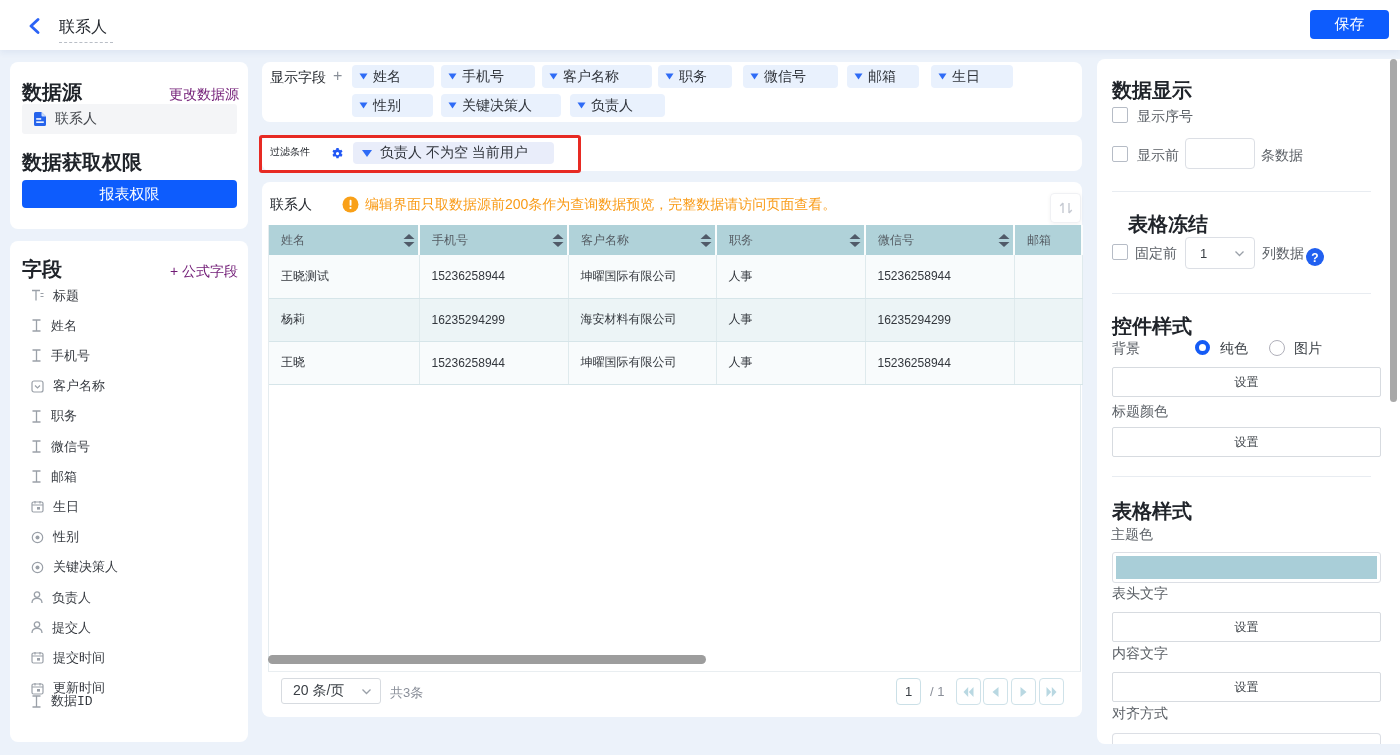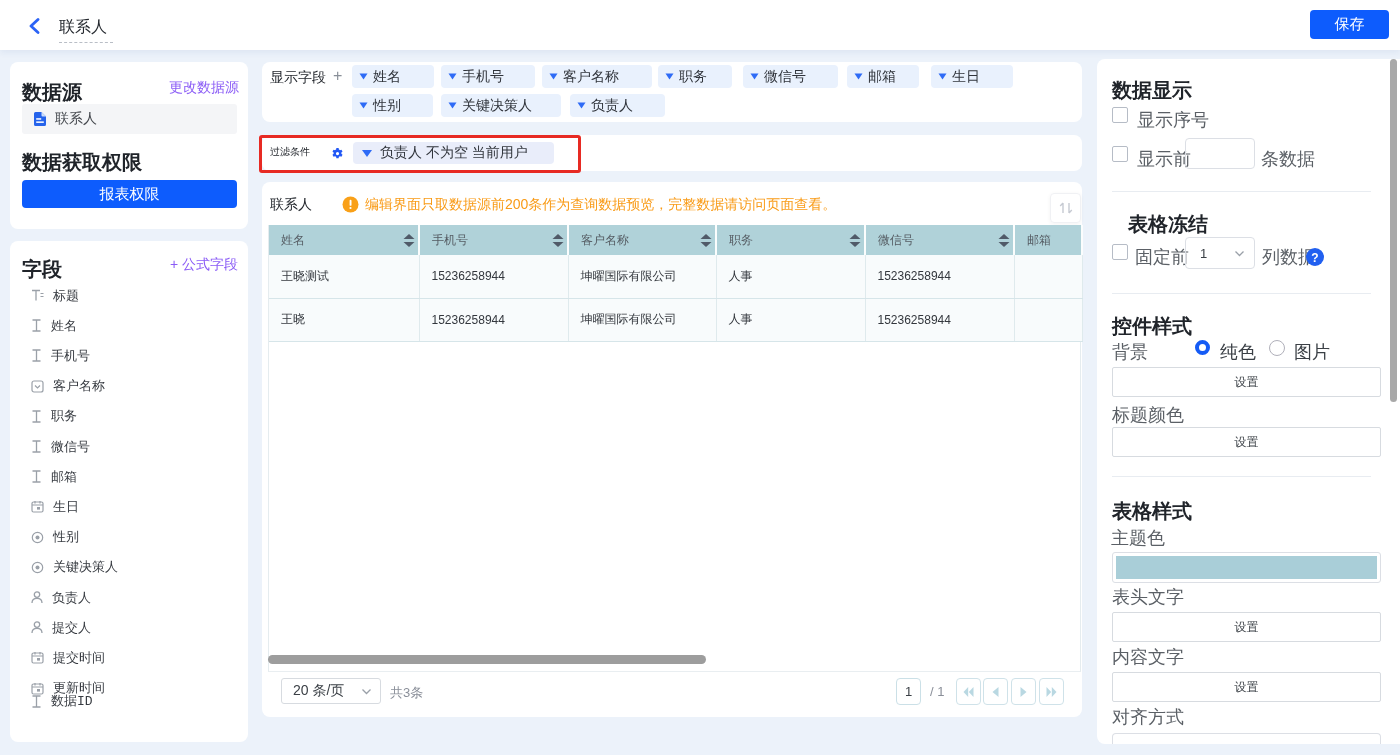--- a/index.html
+++ b/index.html
@@ -13,40 +13,40 @@
 #pgtitle { position:absolute; left:59px; top:17px; font-size:16px; color:#262a30;
   border-bottom:1px dashed #b9bec6; padding:0 6px 4px 0; }
 #savebtn { position:absolute; left:1310px; top:10px; width:79px; height:29px;
   background:#0d5cfd; color:#fff; font-size:15px; border-radius:4px;
   display:flex; align-items:center; justify-content:center; }
 .card { position:absolute; background:#fff; border-radius:8px; }
 
 #card-ds { left:10px; top:62px; width:238px; height:167px; }
 #card-fields { left:10px; top:241px; width:238px; height:501px; }
 .secttl { font-weight:bold; font-size:20px; color:#20242a; }
-.bluelink { color:#8b5cf6; font-size:13px; }
+.bluelink { color:#701a75; font-size:13px;margin-top:7px; }
 #dsrow { position:absolute; left:12px; top:42px; width:215px; height:30px;
   background:#f4f5f7; border-radius:3px; display:flex; align-items:center; }
 #rptbtn { position:absolute; left:12px; top:118px; width:215px; height:28px;
   background:#0d5cfd; color:#fff; font-size:15px; border-radius:4px;
   display:flex; align-items:center; justify-content:center; }
 .fldrow { position:absolute; left:21px; height:30px; display:flex; align-items:center; color:#363a40; }
 .fldrow svg { margin-right:9px; }
 
 #card-show { left:262px; top:62px; width:820px; height:60px; }
 #card-filter { left:262px; top:135px; width:820px; height:36px; }
 #card-table { left:262px; top:182px; width:820px; height:535px; }
 .chip { position:absolute; height:23px; background:#e9f1fd; border-radius:4px;
   display:flex; align-items:center; padding:0 12px 0 7px; color:#30343b; font-size:14px; }
 .chip svg { margin-right:5px; flex:none; }
 #redbox { position:absolute; left:259px; top:135px; width:322px; height:38px;
   border:3px solid #e72a23; border-radius:3px; z-index:5; }
 
 #card-right { left:1097px; top:59px; width:303px; height:685px; border-radius:8px 0 0 8px; }
-.rlbl { font-size:18px; color:#5b6066; }
+.rlbl { font-size:14px; color:#5b6066; }
 .cbx { position:absolute; width:16px; height:16px; border:1px solid #b6bcc6; border-radius:2px; background:#fff; }
 .hr { position:absolute; left:15px; width:259px; height:1px; background:#e8ecf1; }
 .setbtn { position:absolute; left:15px; width:269px; height:30px; border:1px solid #d7dbe0; border-radius:2px;
   display:flex; align-items:center; justify-content:center; font-size:12px; color:#3b4046; }
 .pgbtn { position:absolute; top:5px; width:25px; height:27px; border:1px solid #cfe2e9; border-radius:4px;
   display:flex; align-items:center; justify-content:center; }
 
 #tbl { border-collapse:collapse; width:813px; table-layout:fixed; }
 #tbl th { background:#b0d2d9; height:30px; font-weight:normal; color:#555c63; text-align:left;
   padding:0 0 0 12px; border-right:2px solid #fbfdfd; position:relative; font-size:12px; }
@@ -336,20 +336,28 @@
               <th>邮箱</th>
             </tr>
             <tr class="odd">
               <td>王晓测试</td>
               <td>15236258944</td>
               <td>坤曜国际有限公司</td>
               <td>人事</td>
               <td>15236258944</td>
               <td></td>
             </tr>
+            <tr class="even">
+              <td>杨莉</td>
+              <td>16235294299</td>
+              <td>海安材料有限公司</td>
+              <td>人事</td>
+              <td>16235294299</td>
+              <td></td>
+            </tr>
             <tr class="odd">
               <td>王晓</td>
               <td>15236258944</td>
               <td>坤曜国际有限公司</td>
               <td>人事</td>
               <td>15236258944</td>
               <td></td>
             </tr>
           </tbody>
         </table>

